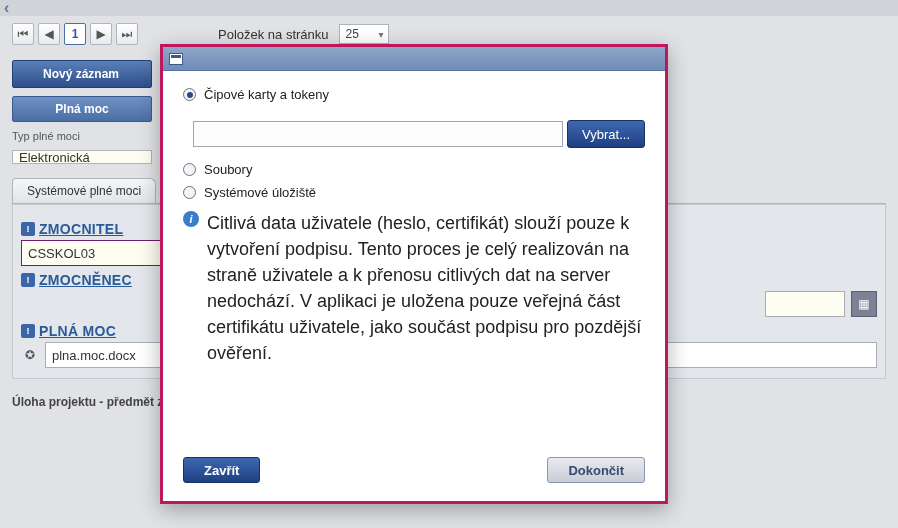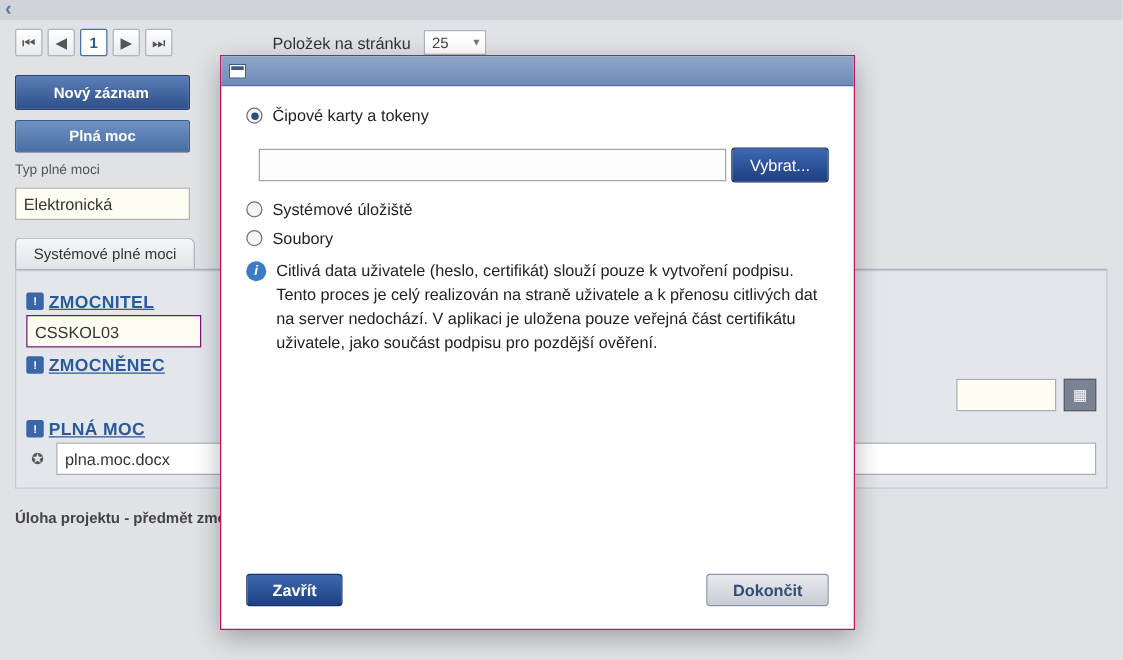--- a/index.html
+++ b/index.html
@@ -16,21 +16,21 @@
     .pager-select span:last-child { color: #777; font-size: 10px; }
     
     .content { padding: 8px 12px; }
     
     .btn-primary { display: inline-block; background: linear-gradient(#5b7fb8,#2e4f8a); color: #fff; font-weight: bold; padding: 6px 30px; border: 1px solid #234070; border-radius: 2px; margin-bottom: 8px; text-align: left; }
     .btn-primary.novy { width: 140px; }
     .btn-secondary { display: inline-block; background: linear-gradient(#6f90c2,#4a6fa5); color: #fff; font-weight: bold; padding: 5px 30px; border: 1px solid #385a90; border-radius: 2px; margin-bottom: 8px; text-align: center; width: 140px; }
     
     .small-label { font-size: 11px; color: #555; margin-bottom: 8px; display: block; }
     
-    .field-input { height: 14px; border: 1px solid #b0b4bc; background: #fdfdf2; padding: 12px 6px; font-size: 13px; color: #333; display: flex; align-items: center; }
+    .field-input { height: 14px; border: 1px solid #b0b4bc; background: #fdfdf2; padding: 0 6px; font-size: 13px; color: #333; display: flex; align-items: center; }
     .field-input.w1 { width: 140px; }
     
     .tab-strip { margin-top: 14px; border-bottom: 1px solid #b0b4bc; display: flex; }
     .tab { background: linear-gradient(#f5f6f8,#e2e4e8); border: 1px solid #b0b4bc; border-bottom: none; padding: 5px 14px; font-size: 12px; color: #333; border-top-left-radius: 4px; border-top-right-radius: 6px; margin-right: 4px; position: relative; }
     
     .panel { border: 1px solid #c5c9d0; background: #e3e6ea; padding: 10px 8px; }
     
     .fld-label { display: flex; align-items: center; gap: 4px; margin-bottom: 3px; margin-top: 6px; }
     .fld-label .icn { width: 14px; height: 14px; background: #3a65a8; color: #fff; border-radius: 2px; display: flex; align-items: center; justify-content: center; font-size: 9px; font-weight: bold; }
     .fld-label span:last-child { font-size: 14px; color: #2a5a9a; font-weight: bold; letter-spacing: 0.3px; text-decoration: underline; }
@@ -42,38 +42,38 @@
     .date-input { width: 80px; height: 26px; border: 1px solid #a8adb6; background: #fdfdf2; margin-left: auto; }
     .cal-btn { width: 26px; height: 26px; background: #7a8394; border: 1px solid #5a6070; display: flex; align-items: center; justify-content: center; color: #fff; }
     
     .doc-row { display: flex; align-items: center; gap: 6px; }
     .doc-icon { width: 18px; height: 18px; display: flex; align-items: center; justify-content: center; color: #555; }
     .doc-input { flex: 1; height: 26px; border: 1px solid #a8adb6; background: #fff; padding: 0 6px; font-size: 13px; color: #333; display: flex; align-items: center; }
     
     .footer-text { margin-top: 16px; font-size: 12px; color: #444; font-weight: bold; }
     
     
-    .modal { position: absolute; left: 176px; top: 44px; width: 508px; height: 460px; background: #fff; border: 1px solid #be185d; box-shadow: 0 6px 20px rgba(0,0,0,0.3); display: flex; flex-direction: column; }
+    .modal { position: absolute; left: 160px; top: 44px; width: 508px; height: 460px; background: #fff; border: 3px solid #be185d; box-shadow: 0 6px 20px rgba(0,0,0,0.3); display: flex; flex-direction: column; }
     .modal-title { height: 24px; background: linear-gradient(#8fa6c8,#6f8bb8); border-bottom: 1px solid #5a7299; display: flex; align-items: center; padding-left: 6px; }
     .modal-title-icon { width: 14px; height: 12px; background: #fff; border: 1px solid #3a5a90; position: relative; }
     .modal-title-icon::before { content: ""; position: absolute; left: 1px; right: 1px; top: 1px; height: 3px; background: #3a5a90; }
     
     .modal-body { flex: 1; padding: 16px 20px 10px 20px; }
     
     .radio-row { display: flex; align-items: center; gap: 8px; margin-bottom: 8px; font-size: 13px; color: #222; }
     .radio { width: 13px; height: 13px; border: 1px solid #6a7080; border-radius: 50%; display: flex; align-items: center; justify-content: center; background: #f4f5f7; }
     .radio.checked::after { content: ""; width: 6px; height: 6px; background: #2a4a80; border-radius: 50%; }
     
     .select-row { display: flex; align-items: center; gap: 4px; margin: 18px 0 14px 10px; }
     .select-input { flex: 1; max-width: 374px; height: 26px; border: 1px solid #a0a5ae; background: #fdfdfd; }
     .select-btn { height: 28px; padding: 0 14px; background: linear-gradient(#3d68b0,#1f3f82); color: #fff; font-size: 13px; font-weight: normal; border: 1px solid #163266; border-radius: 3px; display: flex; align-items: center; }
     
     .info-row { display: flex; gap: 8px; margin-top: 10px; }
     .info-icon { width: 16px; height: 16px; background: #3a7cc8; color: #fff; border-radius: 50%; display: flex; align-items: center; justify-content: center; font-size: 11px; font-weight: bold; font-style: italic; flex-shrink: 0; margin-top: 1px; }
-    .info-text { font-size: 13px; color: #222; line-height: 1.45; }
+    .info-text { font-size: 18px; color: #222; line-height: 1.45; }
     
     .modal-footer { padding: 10px 20px 18px 20px; display: flex; justify-content: space-between; }
     .mf-btn { height: 26px; padding: 0 20px; border-radius: 3px; font-size: 13px; font-weight: bold; display: flex; align-items: center; border: 1px solid #666; }
     .mf-close { background: linear-gradient(#3d68b0,#1f3f82); color: #fff; border-color: #163266; }
     .mf-finish { background: linear-gradient(#e8eaee,#c8ccd4); color: #344b75; border-color: #8a96b0; }
   </style>
 </head>
 <body>
 
 <div class="top-bar">
@@ -145,25 +145,25 @@
     <div class="radio-row">
       <span class="radio checked"></span>
       <span>Čipové karty a tokeny</span>
     </div>
     <div class="select-row">
       <div class="select-input"></div>
       <div class="select-btn">Vybrat...</div>
     </div>
     <div class="radio-row">
       <span class="radio"></span>
-      <span>Systémové úložiště</span>
+      <span>Soubory</span>
     </div>
     <div class="radio-row">
       <span class="radio"></span>
-      <span>Soubory</span>
+      <span>Systémové úložiště</span>
     </div>
     <div class="info-row">
       <span class="info-icon">i</span>
       <span class="info-text">Citlivá data uživatele (heslo, certifikát) slouží pouze k vytvoření podpisu. Tento proces je celý realizován na straně uživatele a k přenosu citlivých dat na server nedochází. V aplikaci je uložena pouze veřejná část certifikátu uživatele, jako součást podpisu pro pozdější ověření.</span>
     </div>
   </div>
   <div class="modal-footer">
     <div class="mf-btn mf-close">Zavřít</div>
     <div class="mf-btn mf-finish">Dokončit</div>
   </div>

